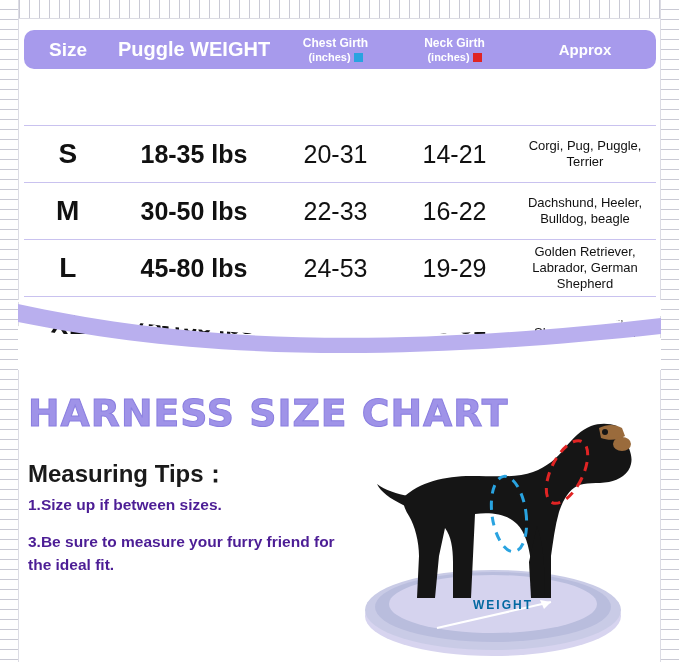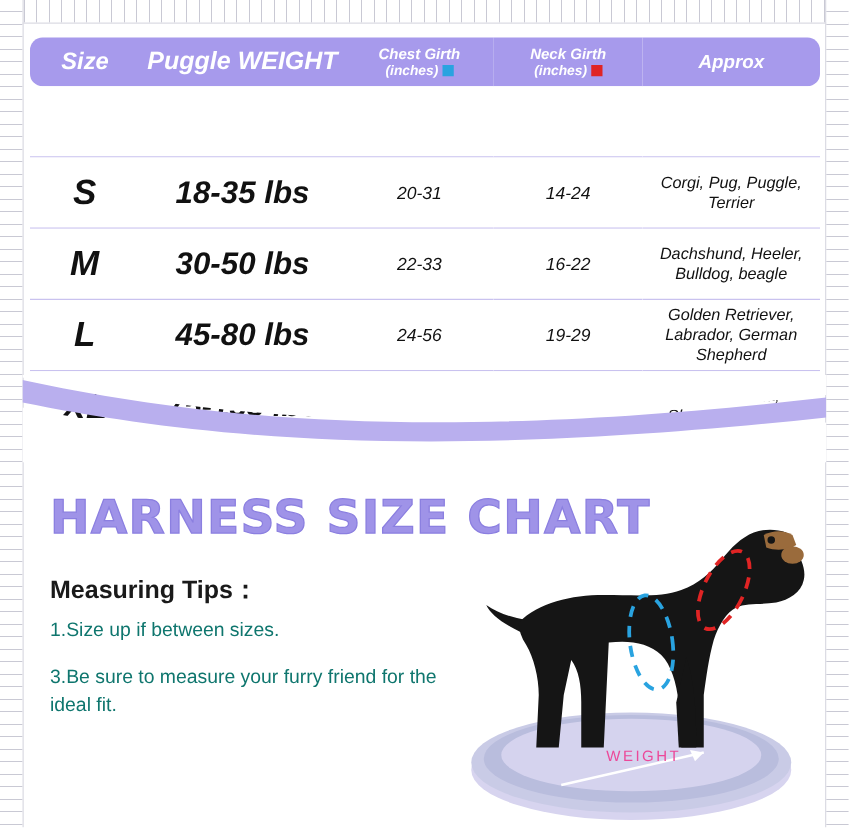--- a/index.html
+++ b/index.html
@@ -56,21 +56,20 @@
     top: 18px; left: 18px;
     width: 643px;
     height: 644px;
   }
 
   
   .table-wrap {
     position: absolute;
     top: 12px; left: 6px;
     width: 632px;
-    font-style: italic;
   }
   table.size-table {
     border-collapse: separate;
     border-spacing: 0;
     width: 632px;
     table-layout: fixed;
   }
   table.size-table thead th {
     background: #a79aec;
     color: #ffffff;
@@ -102,38 +101,38 @@
     background: #ffffff;
     text-align: center;
     vertical-align: middle;
     border-bottom: 1px solid #c9c2ef;
     height: 54px;
     color: #111111;
   }
   table.size-table tbody tr:last-child td { border-bottom: none; }
   .td-size   { font-size: 28px; font-weight: bold; letter-spacing: 0.5px; }
   .td-weight { font-size: 25px; font-weight: bold; }
-  .td-chest, .td-neck { font-size: 14px; }
+  .td-chest, .td-neck { font-size: 25px; }
   .td-breed  { font-size: 13px; line-height: 1.25; padding: 0 8px; }
 
   .spacer-row td { height: 6px; border: none; background: #ffffff; }
 
   
   .wave {
     position: absolute;
     left: 0;
     top: 282px;
     width: 643px;
     height: 70px;
   }
 
   
   .bottom {
     position: absolute;
-    left: 12px;
+    left: 0;
     top: 348px;
     width: 643px;
     height: 296px;
   }
   .title {
     position: absolute;
     left: 10px;
     top: 26px;
     font-size: 37px;
     font-weight: bold;
@@ -141,52 +140,53 @@
     color: #9f93e8;
     -webkit-text-stroke: 1px #8b7fe0;
     font-family: "DejaVu Sans", sans-serif;
     transform: scaleX(1.02);
     transform-origin: left center;
   }
   .tips-head {
     position: absolute;
     left: 10px;
     top: 92px;
-    font-size: 20px;
+    font-size: 24px;
     font-weight: bold;
     color: #1a1a1a;
   }
   .tips {
     position: absolute;
     left: 10px;
     top: 128px;
     width: 330px;
   }
   .tip {
     font-size: 15.5px;
-    color: #0f766e;
+    color: #4c1d95;
     margin-bottom: 15px;
     line-height: 1.45;
+    font-weight: bold;
   }
 
   
   .dog-art {
     position: absolute;
     right: 0;
     top: 0;
     width: 320px;
     height: 296px;
   }
   .weight-label {
     position: absolute;
     left: 132px;
     top: 232px;
     font-size: 12px;
-    font-weight: normal;
-    color: #ec4899;
+    font-weight: bold;
+    color: #0369a1;
     letter-spacing: 2px;
   }
 </style>
 </head>
 <body>
 
 <div class="ruler ruler-top"></div>
 <div class="ruler ruler-left"></div>
 <div class="ruler ruler-right"></div>
 
@@ -218,34 +218,34 @@
           <td></td>
             <td></td>
             <td></td>
             <td></td>
             <td></td>
         </tr>
         <tr>
           <td class="td-size">S</td>
           <td class="td-weight">18-35 lbs</td>
           <td class="td-chest">20-31</td>
-          <td class="td-neck">14-24</td>
+          <td class="td-neck">14-21</td>
           <td class="td-breed">Corgi, Pug, Puggle, Terrier</td>
         </tr>
         <tr>
           <td class="td-size">M</td>
           <td class="td-weight">30-50 lbs</td>
           <td class="td-chest">22-33</td>
           <td class="td-neck">16-22</td>
           <td class="td-breed">Dachshund, Heeler, Bulldog, beagle</td>
         </tr>
         <tr>
           <td class="td-size">L</td>
           <td class="td-weight">45-80 lbs</td>
-          <td class="td-chest">24-56</td>
+          <td class="td-chest">24-53</td>
           <td class="td-neck">19-29</td>
           <td class="td-breed">Golden Retriever, Labrador, German Shepherd</td>
         </tr>
         <tr>
           <td class="td-size">XL</td>
           <td class="td-weight">75-135 lbs</td>
           <td class="td-chest">26-42</td>
           <td class="td-neck">20-31</td>
           <td class="td-breed">Mastiff, Akita, Sheepdog,  Pitbull</td>
         </tr>

